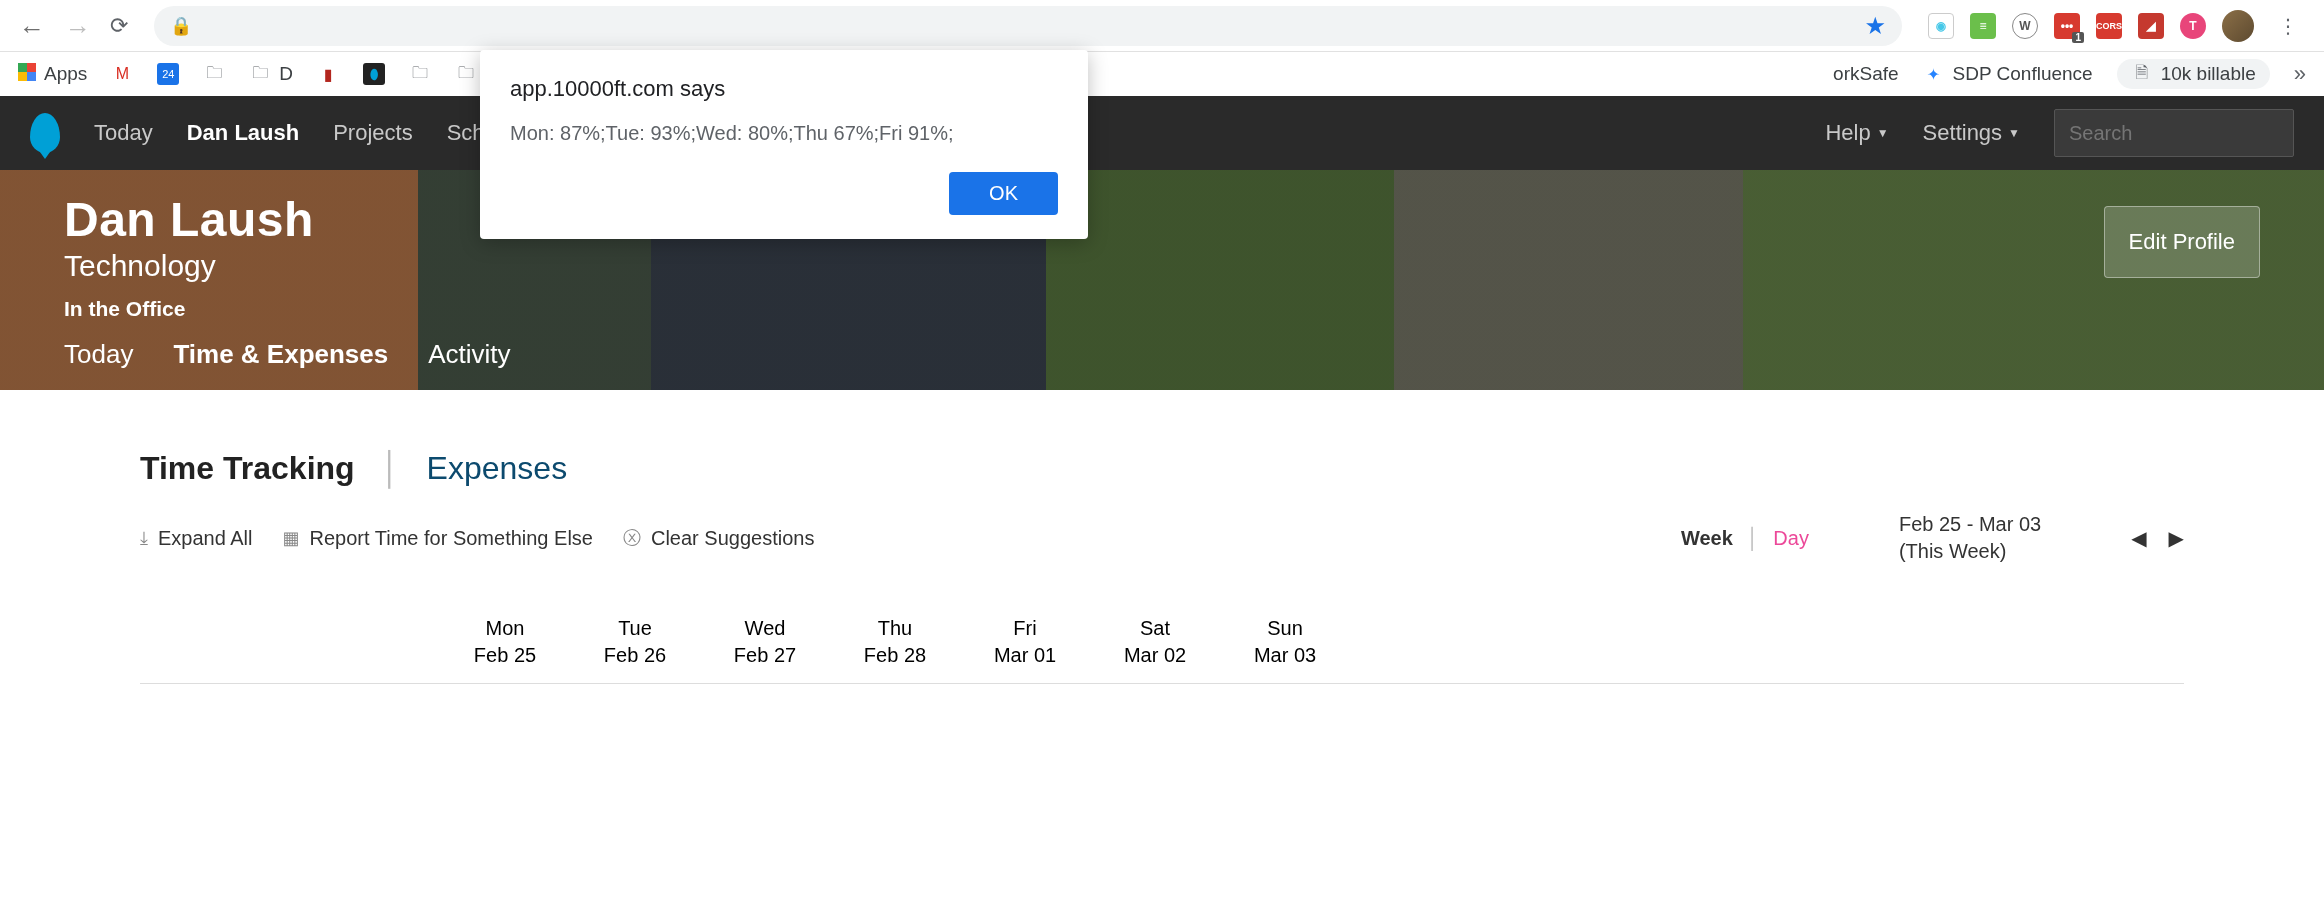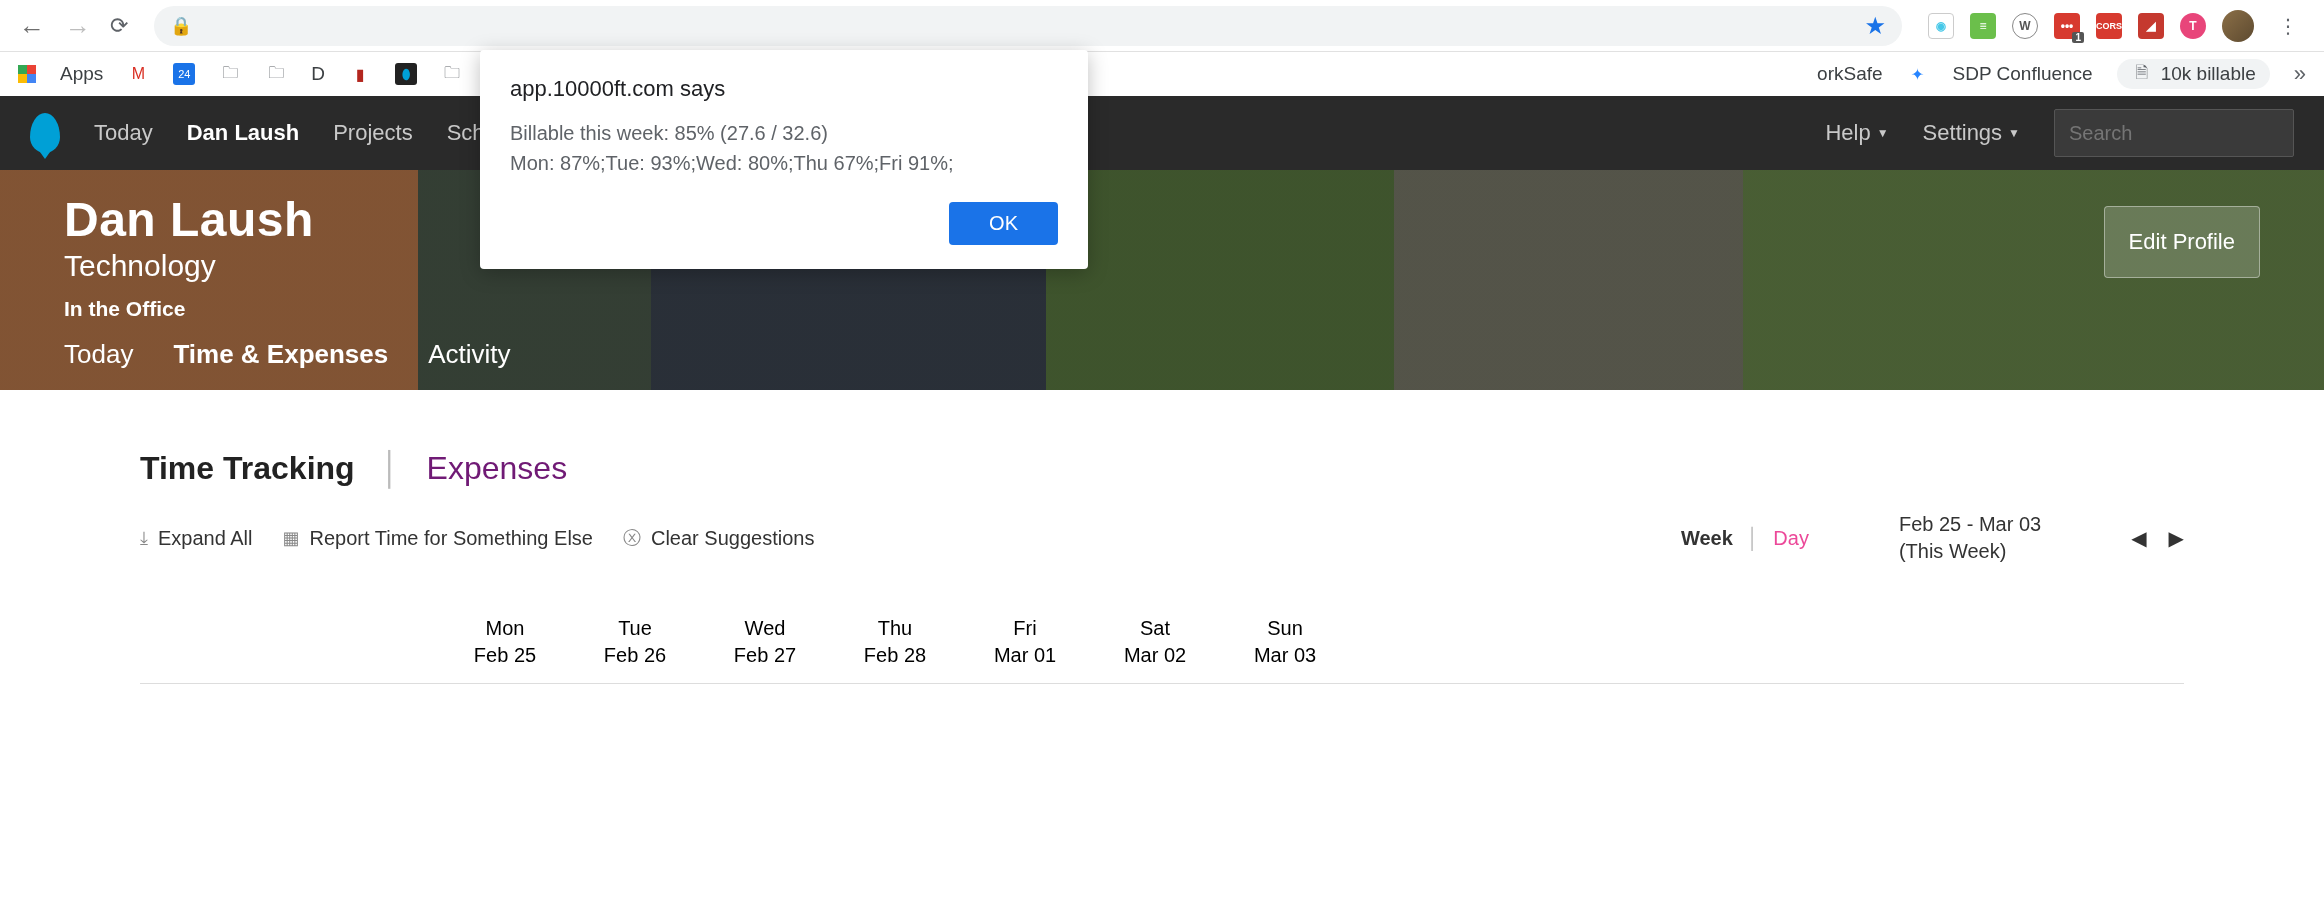--- a/index.html
+++ b/index.html
@@ -14,21 +14,21 @@
 .lock { color:#5f6368; font-size:18px;}
 .url-dim { color:#80868b; }
 .star { color:#1a73e8; font-size:24px; margin-left:auto;}
 .ext-row { display:flex; align-items:center; gap:16px;}
 .ext-icon { width:26px; height:26px; border-radius:4px; display:flex; align-items:center; justify-content:center; font-size:12px; font-weight:bold; color:#fff;}
 .avatar { width:32px; height:32px; border-radius:50%; background:linear-gradient(135deg,#8b6f47,#5d4a30); }
 .dots3 { color:#5f6368; font-size:20px; padding:0 8px; cursor:pointer;}
 
 
 .bm-bar { height:44px; background:#fff; display:flex; align-items:center; padding:0 18px; gap:24px; font-size:19px; color:#3c4043;}
-.bm-item { display:flex; align-items:center; gap:24px; cursor:pointer;}
+.bm-item { display:flex; gap:8px; cursor:pointer;}
 .bm-icon { width:22px; height:22px; display:flex; align-items:center; justify-content:center; font-size:16px;}
 .bm-folder { color:#5f6368; }
 .bm-pill { background:#f1f3f4; border-radius:16px; padding:4px 14px; display:flex; align-items:center; gap:8px;}
 .bm-spacer { flex:1; }
 .bm-more { font-size:22px; color:#5f6368; cursor:pointer;}
 
 
 .app-nav { height:74px; background:#2a2a2a; display:flex; align-items:center; padding:0 30px; gap:34px; color:#c9c9c9; font-size:22px;}
 .logo-balloon { width:30px; height:40px; background:#00a0d6; border-radius:50% 50% 50% 50% / 60% 60% 40% 40%; position:relative;}
 .logo-balloon::after { content:''; position:absolute; bottom:-6px; left:50%; transform:translateX(-50%); width:0; height:0; border-left:5px solid transparent; border-right:5px solid transparent; border-top:7px solid #00a0d6;}
@@ -57,21 +57,21 @@
 .js-alert .ttl { font-size:22px; color:#202124; margin-bottom:16px;}
 .js-alert .msg { font-size:20px; color:#5f6368; line-height:1.5;}
 .js-alert .btn-row { display:flex; justify-content:flex-end; margin-top:24px;}
 .ok-btn { background:#1a73e8; color:#fff; border:none; padding:10px 40px; font-size:20px; border-radius:4px; cursor:pointer;}
 
 
 .content { padding:60px 140px 0;}
 .tab-head { display:flex; align-items:center; gap:26px; font-size:32px; color:#222;}
 .tab-head .bar { color:#bbb;}
 .tab-head .t1 { font-weight:700;}
-.tab-head .t2 { color:#701a75; cursor:pointer;}
+.tab-head .t2 { color:#0c4a6e; cursor:pointer;}
 .tool-row { display:flex; align-items:center; gap:30px; margin-top:24px; font-size:20px; color:#333;}
 .tool { display:flex; align-items:center; gap:10px; cursor:pointer;}
 .tool-icon { color:#888; font-size:18px;}
 .tool-spacer { flex:1;}
 .view-tog { display:flex; align-items:center; gap:14px;}
 .view-tog .wk { font-weight:700;}
 .view-tog .sep { color:#bbb;}
 .view-tog .dy { color:#ec4899; cursor:pointer;}
 .range-col { margin-left:60px; font-size:20px; line-height:1.35;}
 .arrows { margin-left:60px; display:flex; gap:22px; font-size:20px;}
@@ -183,21 +183,20 @@
     <span class="hero-tab">Today</span>
     <span class="hero-tab active">Time &amp; Expenses</span>
     <span class="hero-tab">Activity</span>
   </div>
   <div class="edit-prof">Edit Profile</div>
 </div>
 
 <div class="js-alert">
   <div class="ttl">app.10000ft.com says</div>
   <div class="msg">
-    <div>Billable this week: 85% (27.6 / 32.6)</div>
     <div>Mon: 87%;Tue: 93%;Wed: 80%;Thu 67%;Fri 91%;</div>
   </div>
   <div class="btn-row">
     <button class="ok-btn">OK</button>
   </div>
 </div>
 
 <div class="content">
   <div class="tab-head">
     <span class="t1">Time Tracking</span>

